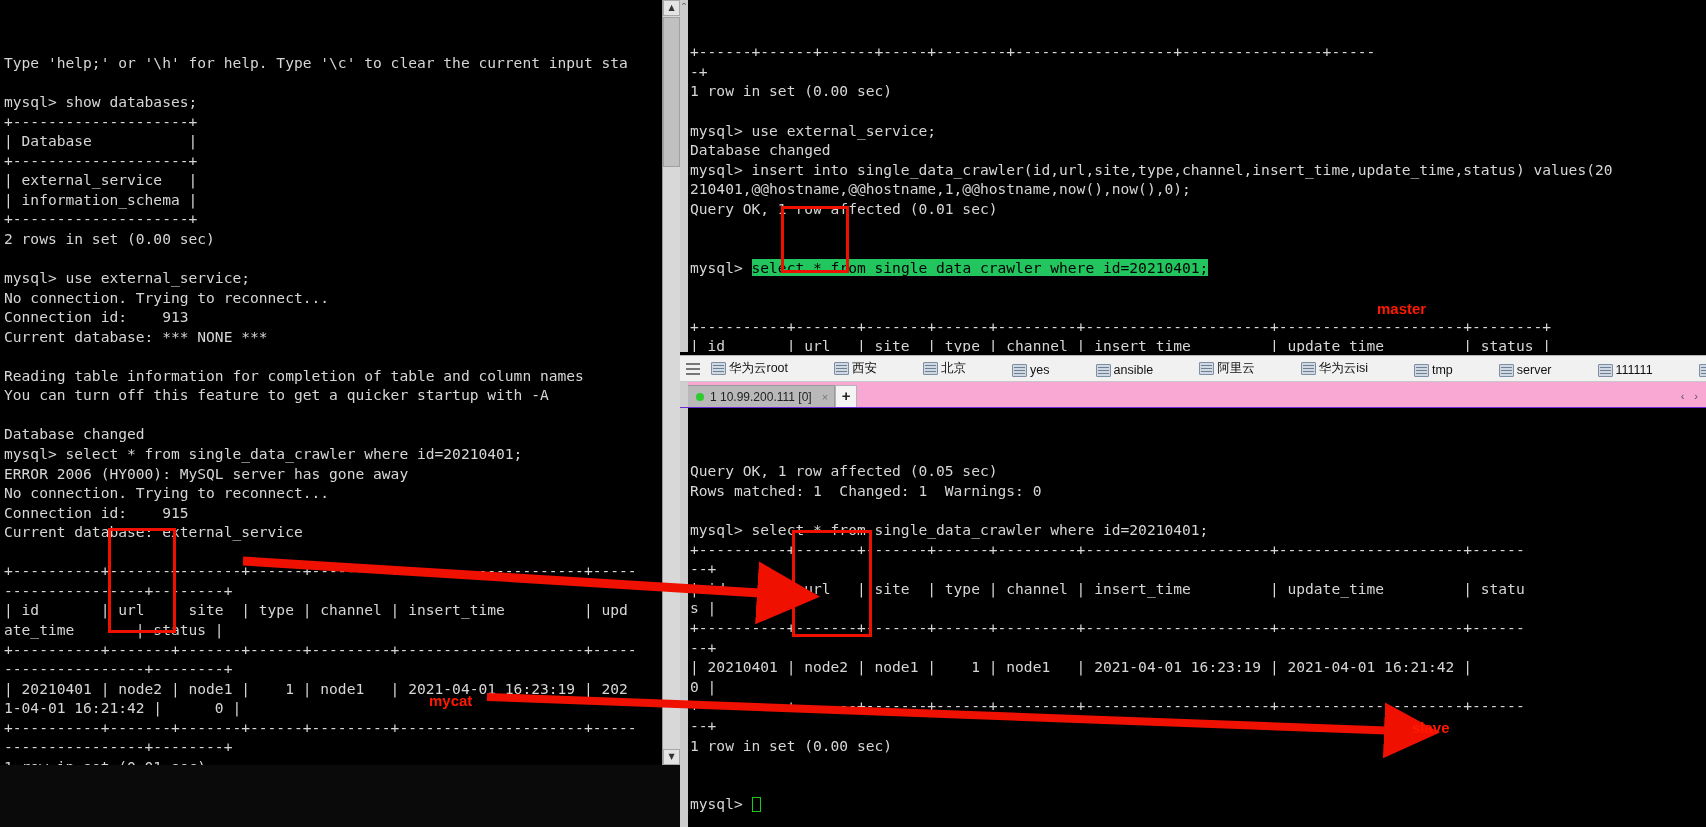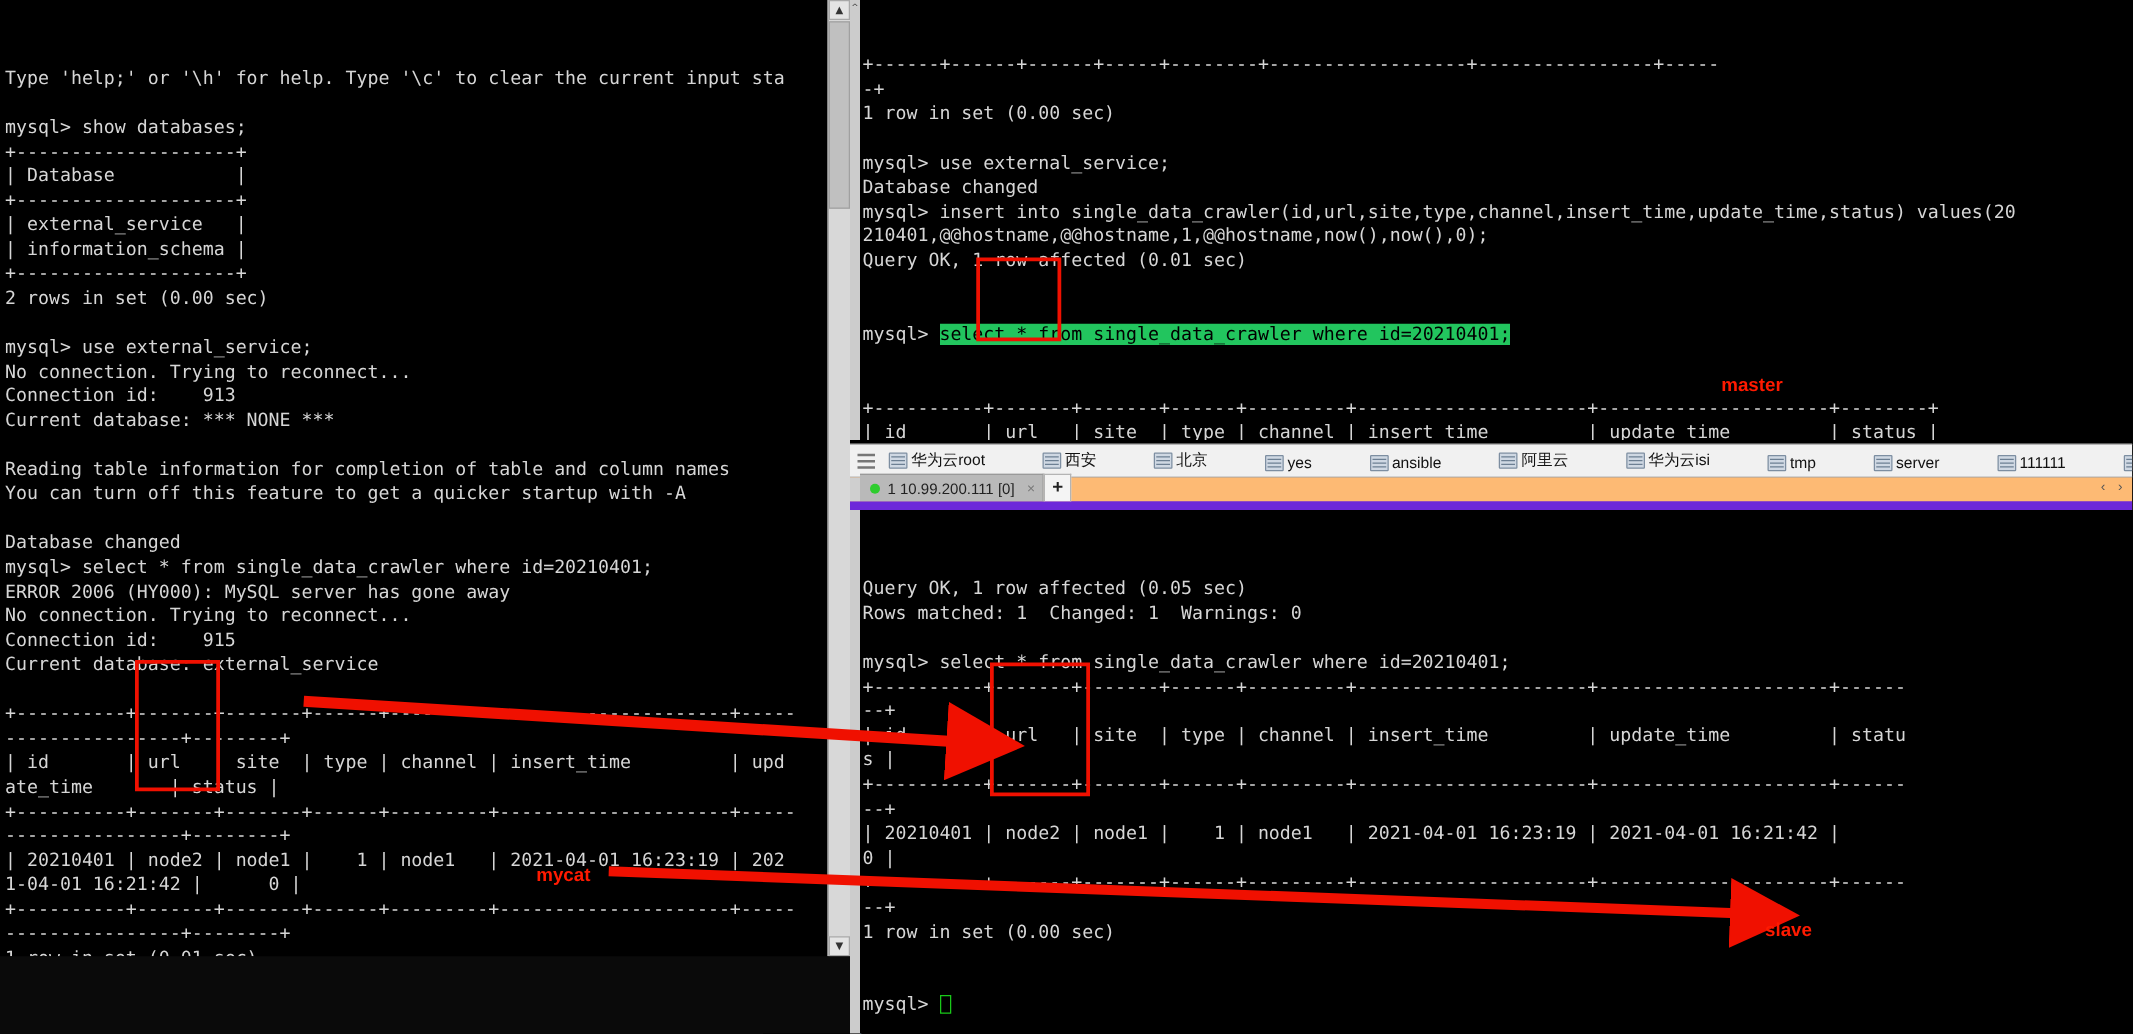--- a/index.html
+++ b/index.html
@@ -157,22 +157,22 @@
     position: absolute; left: 1px; right: 1px; top: 2px;
     height: 1px; background: #6c7f93;
     box-shadow: 0 3px 0 #6c7f93, 0 6px 0 #6c7f93;
   }
 
   
   #tab-strip {
     position: absolute;
     left: 680px; top: 382px;
     width: 1026px; height: 26px;
-    background: #fdba74;
-    border-bottom: 7px solid #6d28d9;
+    background: #f9a8d4;
+    border-bottom: 1px solid #6d28d9;
     display: flex;
     align-items: flex-end;
     box-sizing: border-box;
     font-family: "Liberation Sans", sans-serif;
     font-size: 12px;
   }
   #tab-strip .spacer-left { width: 8px; height: 100%; background: #cfcfcf; }
   .tab {
     display: flex; align-items: center; gap: 6px;
     height: 22px;
@@ -451,15 +451,15 @@
       <marker id="ah2" markerWidth="7" markerHeight="7" refX="2" refY="3.5" orient="auto">
         <polygon points="0,0 7,3.5 0,7" fill="#f01000"></polygon>
       </marker>
     </defs>
     <line x1="243" y1="561" x2="775" y2="594" stroke="#f01000" stroke-width="9" marker-end="url(#ah1)"></line>
     <line x1="487" y1="697" x2="1400" y2="731" stroke="#f01000" stroke-width="8" marker-end="url(#ah2)"></line>
   </svg>
 
   <div class="redlabel" style="left:1377px; top:300px;">master</div>
   <div class="redlabel" style="left:397px; top:692px;margin-left:32px;">mycat</div>
-  <div class="redlabel" style="left:1412px; top:736px;">slave</div>
+  <div class="redlabel" style="left:1412px; top:719px;">slave</div>
 
 </div>
 
 </body></html>

